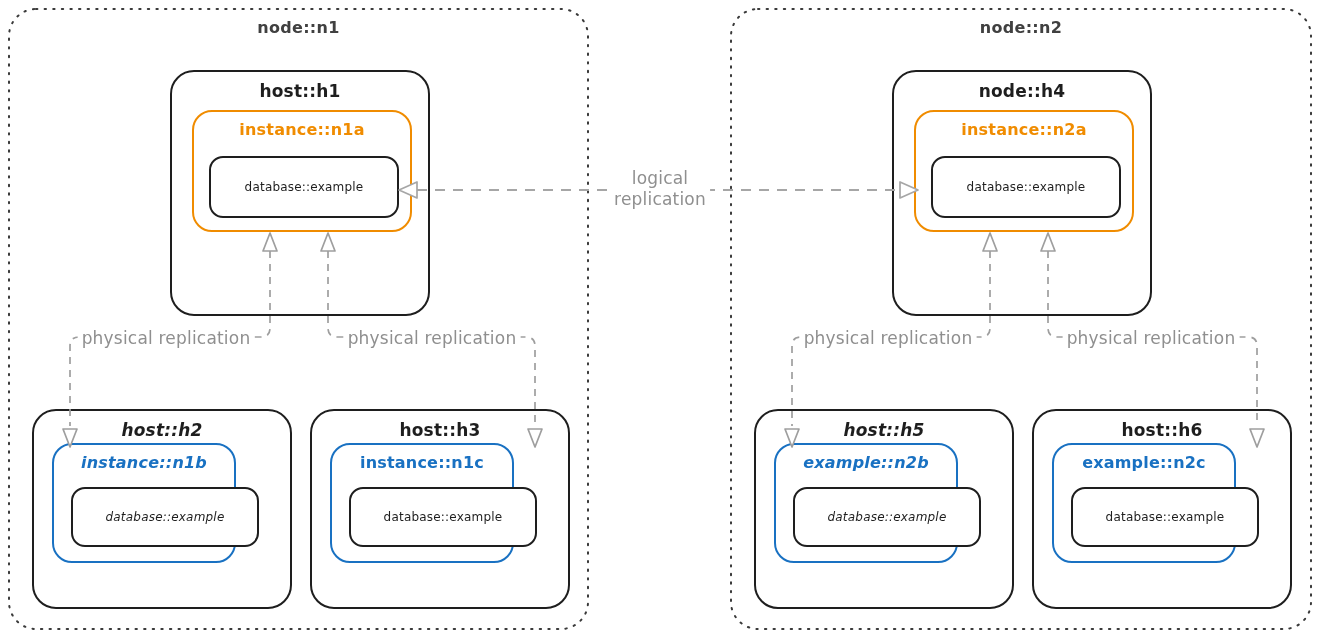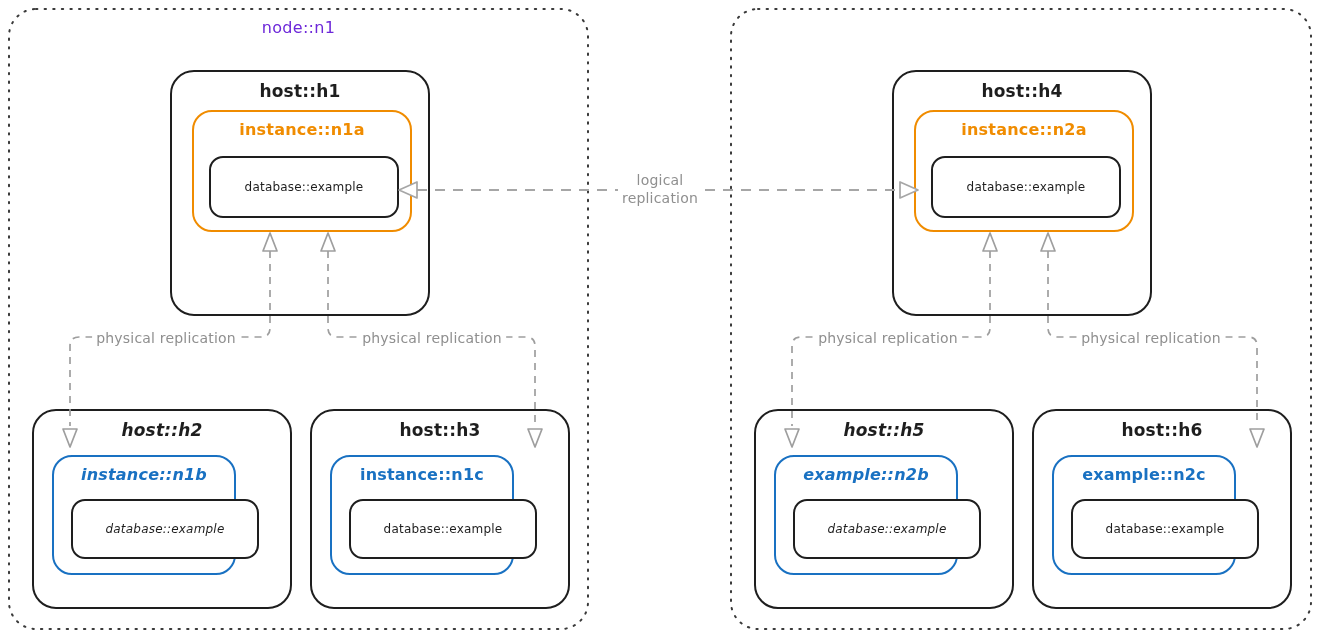--- a/index.html
+++ b/index.html
@@ -23,23 +23,23 @@
     position: absolute;
   }
   .node-n1 { left: 8px;   top: 8px; width: 581px; height: 622px; }
   .node-n2 { left: 730px; top: 8px; width: 582px; height: 622px; }
 
   .node-title {
     position: absolute;
     top: 10px; left: 0; right: 0;
     text-align: center;
     font-size: 16px;
-    font-weight: 400;
+    font-weight: 700;
     letter-spacing: 0.3px;
-    color: #6d28d9;
+    color: #404040;
   }
 
   
   .host {
     position: absolute;
     border: 2px solid #1e1e1e;
     border-radius: 24px;
     background: #ffffff;
   }
   .host-top { left: 162px; top: 62px;  width: 260px; height: 246px; }
@@ -57,21 +57,21 @@
   }
 
   
   .instance {
     position: absolute;
     border: 2px solid;
     border-radius: 20px;
     background: #ffffff;
   }
   .inst-top { left: 20px; top: 38px; width: 220px; height: 122px; }
-  .inst-bot { left: 18px; top: 44px; width: 184px; height: 120px; }
+  .inst-bot { left: 18px; top: 32px; width: 184px; height: 120px; }
   .instance.orange { border-color: #f08c00; }
   .instance.blue   { border-color: #1971c2; }
   .instance-title {
     position: absolute;
     top: 8px; left: 0; right: 0;
     text-align: center;
     font-size: 16px;
     font-weight: 700;
     letter-spacing: 0.2px;
   }
@@ -104,21 +104,21 @@
     height: 640px;
     pointer-events: none;
   }
 
   
   .conn-label {
     position: absolute;
     transform: translate(-50%, -50%);
     background: #ffffff;
     color: #8f8f8f;
-    font-size: 14px;
+    font-size: 17px;
     font-weight: 500;
     letter-spacing: 0.2px;
     padding: 0 4px;
     white-space: nowrap;
     text-align: center;
   }
   .logical-label span { display: block; line-height: 1.25; }
 </style>
 </head>
 <body>
@@ -147,23 +147,24 @@
     <div class="host host-br">
       <div class="host-title">host::h3</div>
       <div class="instance blue inst-bot">
         <div class="instance-title">instance::n1c</div>
         <div class="db db-bot">database::example</div>
       </div>
     </div>
   </div>
 
   <div class="node node-n2">
+    <div class="node-title">node::n2</div>
 
     <div class="host host-top">
-      <div class="host-title">host::h4</div>
+      <div class="host-title">node::h4</div>
       <div class="instance orange inst-top">
         <div class="instance-title">instance::n2a</div>
         <div class="db db-top">database::example</div>
       </div>
     </div>
 
     <div class="host host-bl">
       <div class="host-title">host::h5</div>
       <div class="instance blue inst-bot">
         <div class="instance-title">example::n2b</div>

